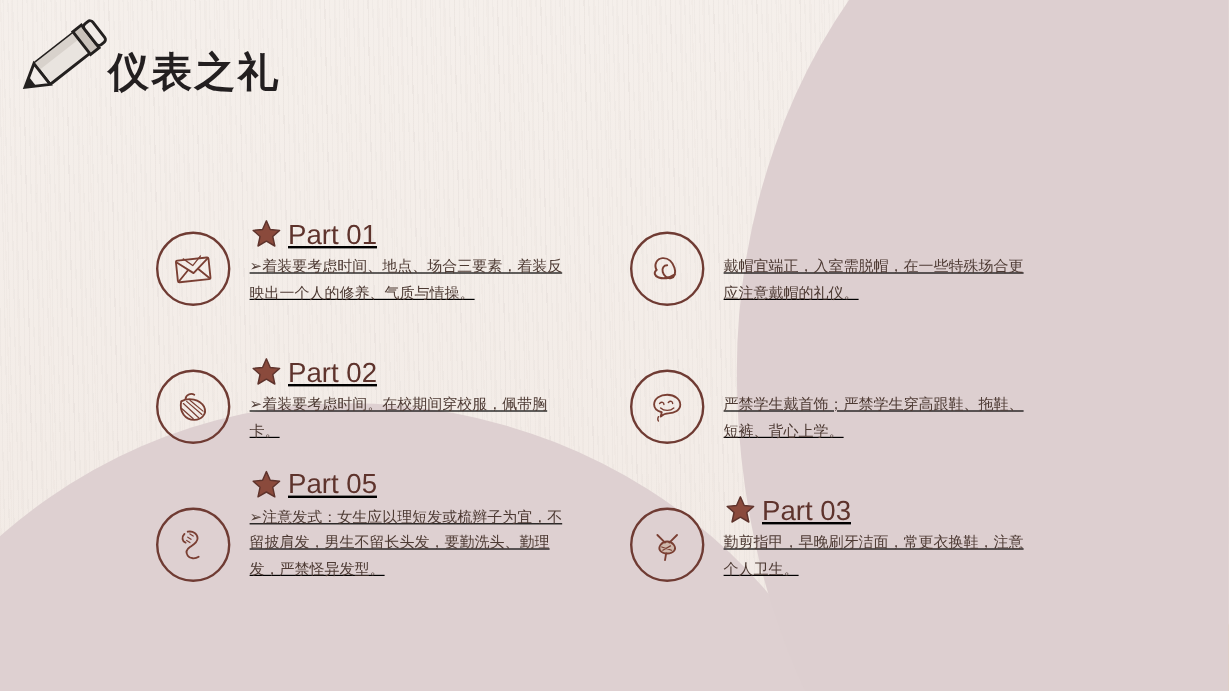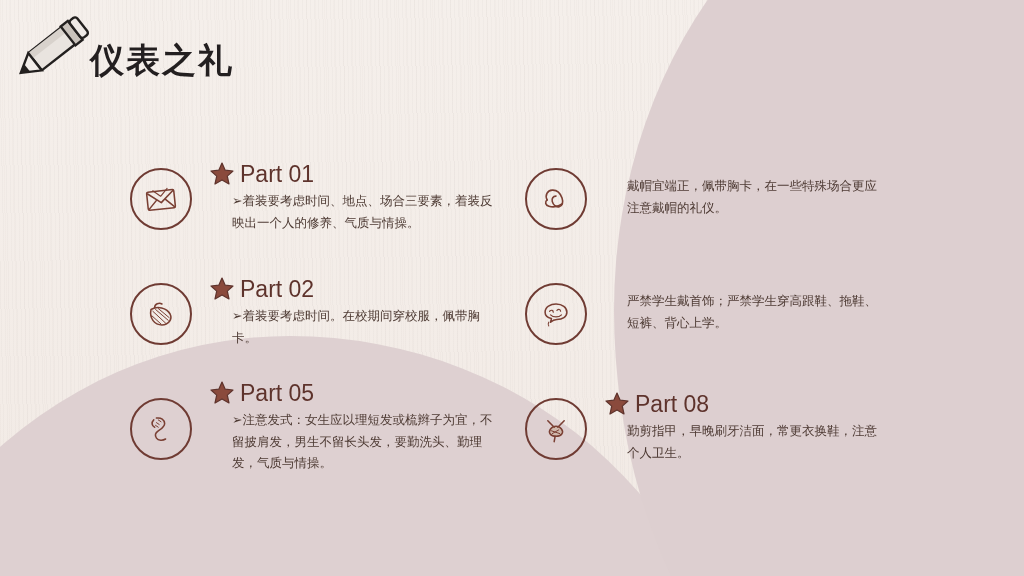--- a/index.html
+++ b/index.html
@@ -108,21 +108,22 @@
     width: 790px;
     display: grid;
     grid-template-columns: 395px 395px;
     grid-template-rows: 115px 115px 115px;
     column-gap: 0px;
     row-gap: 0px;
   }
   .item {
     position: relative;
     display: flex;
-    align-items: center;
+    align-items: flex-end;
+    text-decoration: underline;
   }
   .circle {
     flex: 0 0 auto;
     width: 62px;
     height: 62px;
     border: 2px solid #6f3b33;
     border-radius: 50%;
     margin-top: 2px;
     position: relative;
     display: flex;
@@ -152,21 +153,20 @@
     color: #5e332c;
     font-family: "Liberation Sans", sans-serif;
     white-space: nowrap;
   }
   .desc {
     font-size: 12.5px;
     line-height: 1.72;
     color: #4d3a33;
     max-width: 262px;
     font-family: "Liberation Sans", sans-serif;
-    margin-left: 24px;
   }
   .desc.narrow { max-width: 252px; }
 </style>
 </head>
 <body>
 
 <div id="slide">
 
   <div class="bg-pink"></div>
   <div class="bg-paper">
@@ -222,21 +222,21 @@
     <div class="item">
       <div class="circle">
         <svg viewBox="0 0 44 44" width="40" height="40">
           <g fill="none" stroke="#7a3f33" stroke-width="1.8" stroke-linecap="round" stroke-linejoin="round">
             <path d="M13 26 C9 22 10 16 15 14 C20 12 25 15 28 19 C31 23 31 27 28 29 C25 31 21 29 19 26 C17 23 18 20 21 19" transform="rotate(18 22 22)"></path>
             <path d="M13 26 C11 29 13 32 17 32 C22 32 27 29 30 25" transform="rotate(18 22 22)"></path>
           </g>
         </svg>
       </div>
       <div class="texts">
-        <div class="desc narrow">戴帽宜端正，佩带胸卡，在一些特殊场合更应注意戴帽的礼仪。</div>
+        <div class="desc narrow">戴帽宜端正，入室需脱帽，在一些特殊场合更应注意戴帽的礼仪。</div>
       </div>
     </div>
 
     <div class="item">
       <div class="circle">
         <svg viewBox="0 0 44 44" width="40" height="40">
           <g fill="none" stroke="#7a3f33" stroke-width="1.7" stroke-linecap="round" stroke-linejoin="round">
             <path d="M15 15 C15 11 20 9 23 11"></path>
             <path d="M11 17 C18 13 28 15 32 22 C35 28 30 34 23 34 C15 34 9 27 11 17 Z"></path>
             <path d="M13 19 L27 32 M16 17 L30 29 M12 24 L22 33 M19 16 L31 26" stroke-width="1.1"></path>
@@ -280,40 +280,40 @@
           </g>
         </svg>
       </div>
       <div class="texts">
         <div class="part-head">
           <svg class="star" viewBox="0 0 28 28">
             <path d="M14 3 L17.2 10.2 L25 11 L19.3 16.1 L21 24 L14 20 L7 24 L8.7 16.1 L3 11 L10.8 10.2 Z" fill="#8a4a3c" stroke="#5e332c" stroke-width="1.2" stroke-linejoin="round"></path>
           </svg>
           <span class="part-label">Part 05</span>
         </div>
-        <div class="desc">➢注意发式：女生应以理短发或梳辫子为宜，不留披肩发，男生不留长头发，要勤洗头、勤理发，气质与情操。</div>
+        <div class="desc">➢注意发式：女生应以理短发或梳辫子为宜，不留披肩发，男生不留长头发，要勤洗头、勤理发，严禁怪异发型。</div>
       </div>
     </div>
 
     <div class="item">
       <div class="circle">
         <svg viewBox="0 0 44 44" width="40" height="40">
           <g fill="none" stroke="#7a3f33" stroke-width="1.7" stroke-linecap="round" stroke-linejoin="round">
             <path d="M13 13 L20 20 M31 13 L24 20"></path>
             <path d="M16 22 C19 18 25 18 28 22 C31 26 28 30 22 30 C16 30 13 26 16 22 Z" fill="#a4703f" fill-opacity="0.25"></path>
             <path d="M21 30 L20 36"></path>
             <path d="M17 24 L26 27 M18 27 L25 23" stroke-width="1.1"></path>
           </g>
         </svg>
       </div>
       <div class="texts">
         <div class="part-head">
           <svg class="star" viewBox="0 0 28 28">
             <path d="M14 3 L17.2 10.2 L25 11 L19.3 16.1 L21 24 L14 20 L7 24 L8.7 16.1 L3 11 L10.8 10.2 Z" fill="#8a4a3c" stroke="#5e332c" stroke-width="1.2" stroke-linejoin="round"></path>
           </svg>
-          <span class="part-label">Part 08</span>
+          <span class="part-label">Part 03</span>
         </div>
         <div class="desc narrow">勤剪指甲，早晚刷牙洁面，常更衣换鞋，注意个人卫生。</div>
       </div>
     </div>
 
   </div>
 </div>
 
 </body></html>

